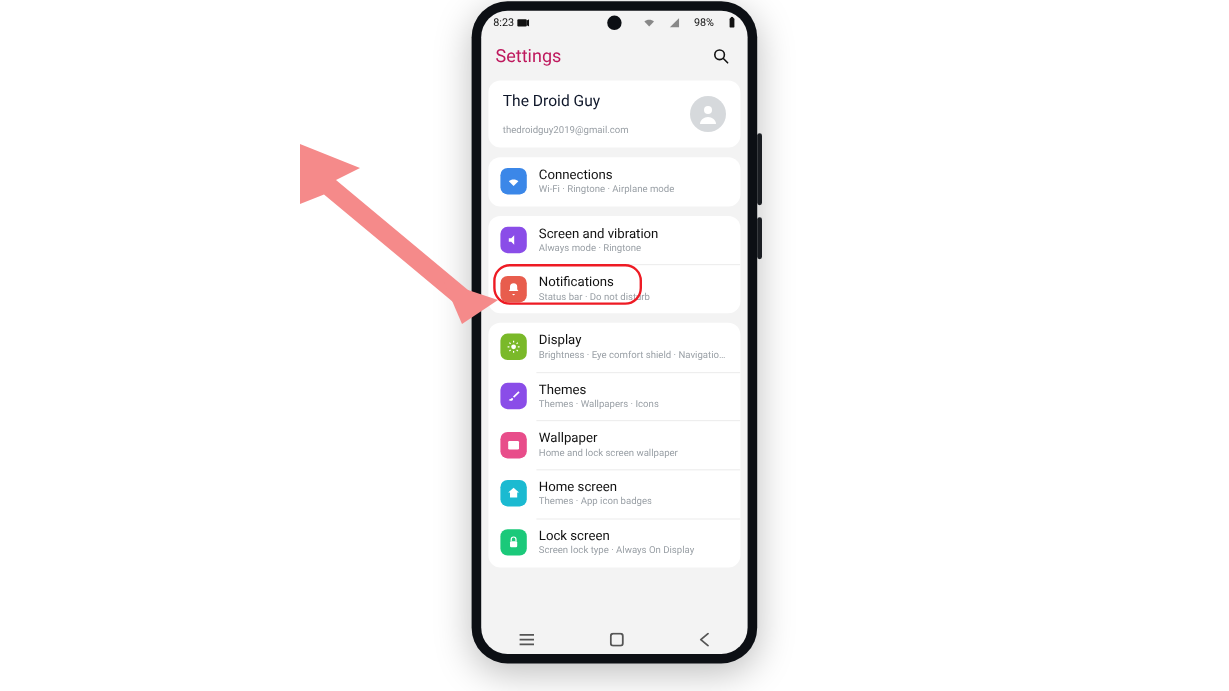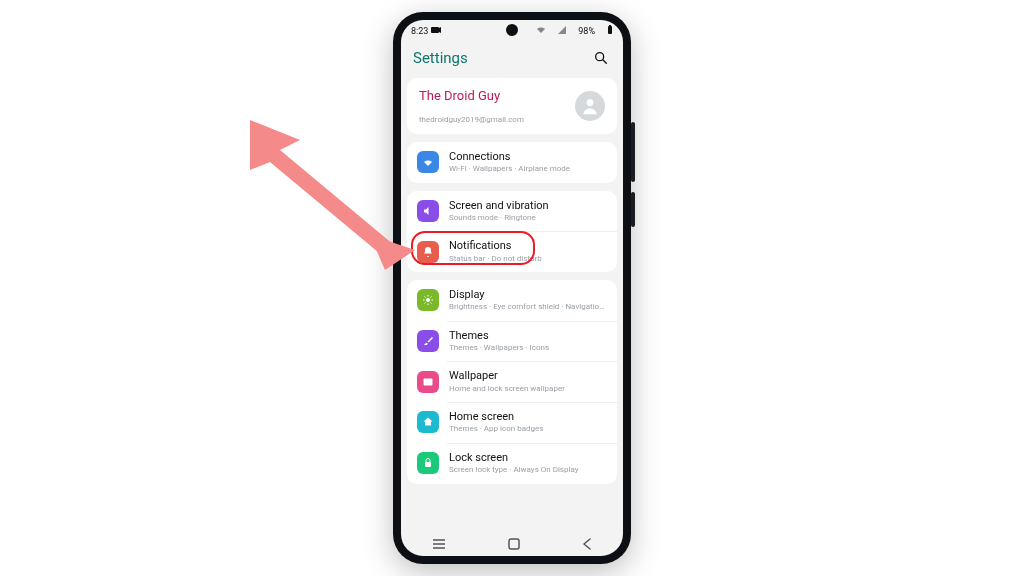--- a/index.html
+++ b/index.html
@@ -1,30 +1,30 @@
 <!DOCTYPE html>
 <html><head>
 <meta charset="utf-8">
 <style>
 html,body{margin:0;padding:0;width:1024px;height:576px;background:#fff;font-family:-apple-system,BlinkMacSystemFont,"Segoe UI",Roboto,Arial,sans-serif;overflow:hidden}
 .stage{position:relative;width:1024px;height:576px}
-.phone{position:absolute;left:393px;top:12px;width:238px;height:552px;background:#0c0f14;border-radius:30px;box-shadow:0 8px 30px rgba(0,0,0,.25);}
+.phone{position:absolute;left:393px;top:1px;width:238px;height:552px;background:#0c0f14;border-radius:30px;box-shadow:0 8px 30px rgba(0,0,0,.25);}
 .phone:before{content:"";position:absolute;right:-4px;top:110px;width:4px;height:60px;background:#1a1d22;border-radius:2px}
 .phone:after{content:"";position:absolute;right:-4px;top:180px;width:4px;height:35px;background:#1a1d22;border-radius:2px}
 .screen{position:absolute;inset:8px;background:#f3f3f3;border-radius:22px;overflow:hidden}
 .punch{position:absolute;top:4px;left:50%;transform:translateX(-50%);width:12px;height:12px;background:#0c0f14;border-radius:50%;z-index:50}
 .statusbar{height:22px;display:flex;align-items:center;justify-content:space-between;padding:0 10px;font-size:9px;color:#111}
 .statusbar .sb-left{display:flex;align-items:center;gap:3px}
 .statusbar .sb-right{display:flex;align-items:center;gap:12px}
 .sb-ico{display:inline-block;line-height:1}
 .header{display:flex;align-items:center;justify-content:space-between;padding:6px 12px 10px}
-.header-title{font-size:15px;color:#0f766e}
+.header-title{font-size:15px;color:#be185d}
 .search-btn{width:20px;height:20px;display:flex;align-items:center;justify-content:center;color:#111}
 .account{background:#fff;margin:0 6px 8px;border-radius:10px;padding:10px 12px;display:flex;align-items:center;justify-content:space-between}
-.acc-name{font-size:13px;color:#be185d}
+.acc-name{font-size:13px;color:#0f172a}
 .acc-mail{font-size:8px;color:#9aa0a6;margin-top:12px}
 .avatar{width:30px;height:30px;border-radius:50%;background:#d6d9dc;display:flex;align-items:center;justify-content:center}
 .group{background:#fff;margin:0 6px 8px;border-radius:10px;overflow:hidden}
 .row{display:flex;align-items:center;padding:8px 10px;position:relative}
 .row+.row:before{content:"";position:absolute;left:40px;right:0;top:0;height:1px;background:#eee}
 .ico{width:22px;height:22px;border-radius:6px;display:flex;align-items:center;justify-content:center;flex:0 0 22px;margin-right:10px}
 .ico svg{width:12px;height:12px}
 .row .txt{display:flex;flex-direction:column;min-width:0}
 .row .lbl{font-size:11px;color:#111;line-height:1.3}
 .row .sub{font-size:8px;color:#9aa0a6;line-height:1.3;white-space:nowrap;overflow:hidden;text-overflow:ellipsis}
@@ -105,35 +105,35 @@
 
       <div class="group">
         <div class="row">
           <div class="ico" style="background:#3b87e8">
             <svg viewBox="0 0 24 24">
                 <path d="M12 20l-8-8c4-4 12-4 16 0l-8 8z" fill="#fff"></path>
               </svg>
           </div>
           <div class="txt">
             <div class="lbl">Connections</div>
-            <div class="sub">Wi-Fi  ·  Wallpapers  ·  Airplane mode</div>
+            <div class="sub">Wi-Fi  ·  Ringtone  ·  Airplane mode</div>
           </div>
         </div>
       </div>
 
       <div class="group" style="position:relative">
         <div class="row">
           <div class="ico" style="background:#8a4de8">
             <svg viewBox="0 0 24 24">
                 <path d="M4 9v6h4l5 5V4L8 9H4z" fill="#fff"></path>
               </svg>
           </div>
           <div class="txt">
             <div class="lbl">Screen and vibration</div>
-            <div class="sub">Sounds mode  ·  Ringtone</div>
+            <div class="sub">Always mode  ·  Ringtone</div>
           </div>
         </div>
         <div class="row" id="row-notifications">
           <div class="ico" style="background:#e85d4d">
             <svg viewBox="0 0 24 24">
                 <path d="M12 2a6 6 0 00-6 6v4l-2 3h16l-2-3V8a6 6 0 00-6-6zm0 20a2 2 0 002-2h-4a2 2 0 002 2z" fill="#fff"></path>
               </svg>
           </div>
           <div class="txt">
             <div class="lbl">Notifications</div>

